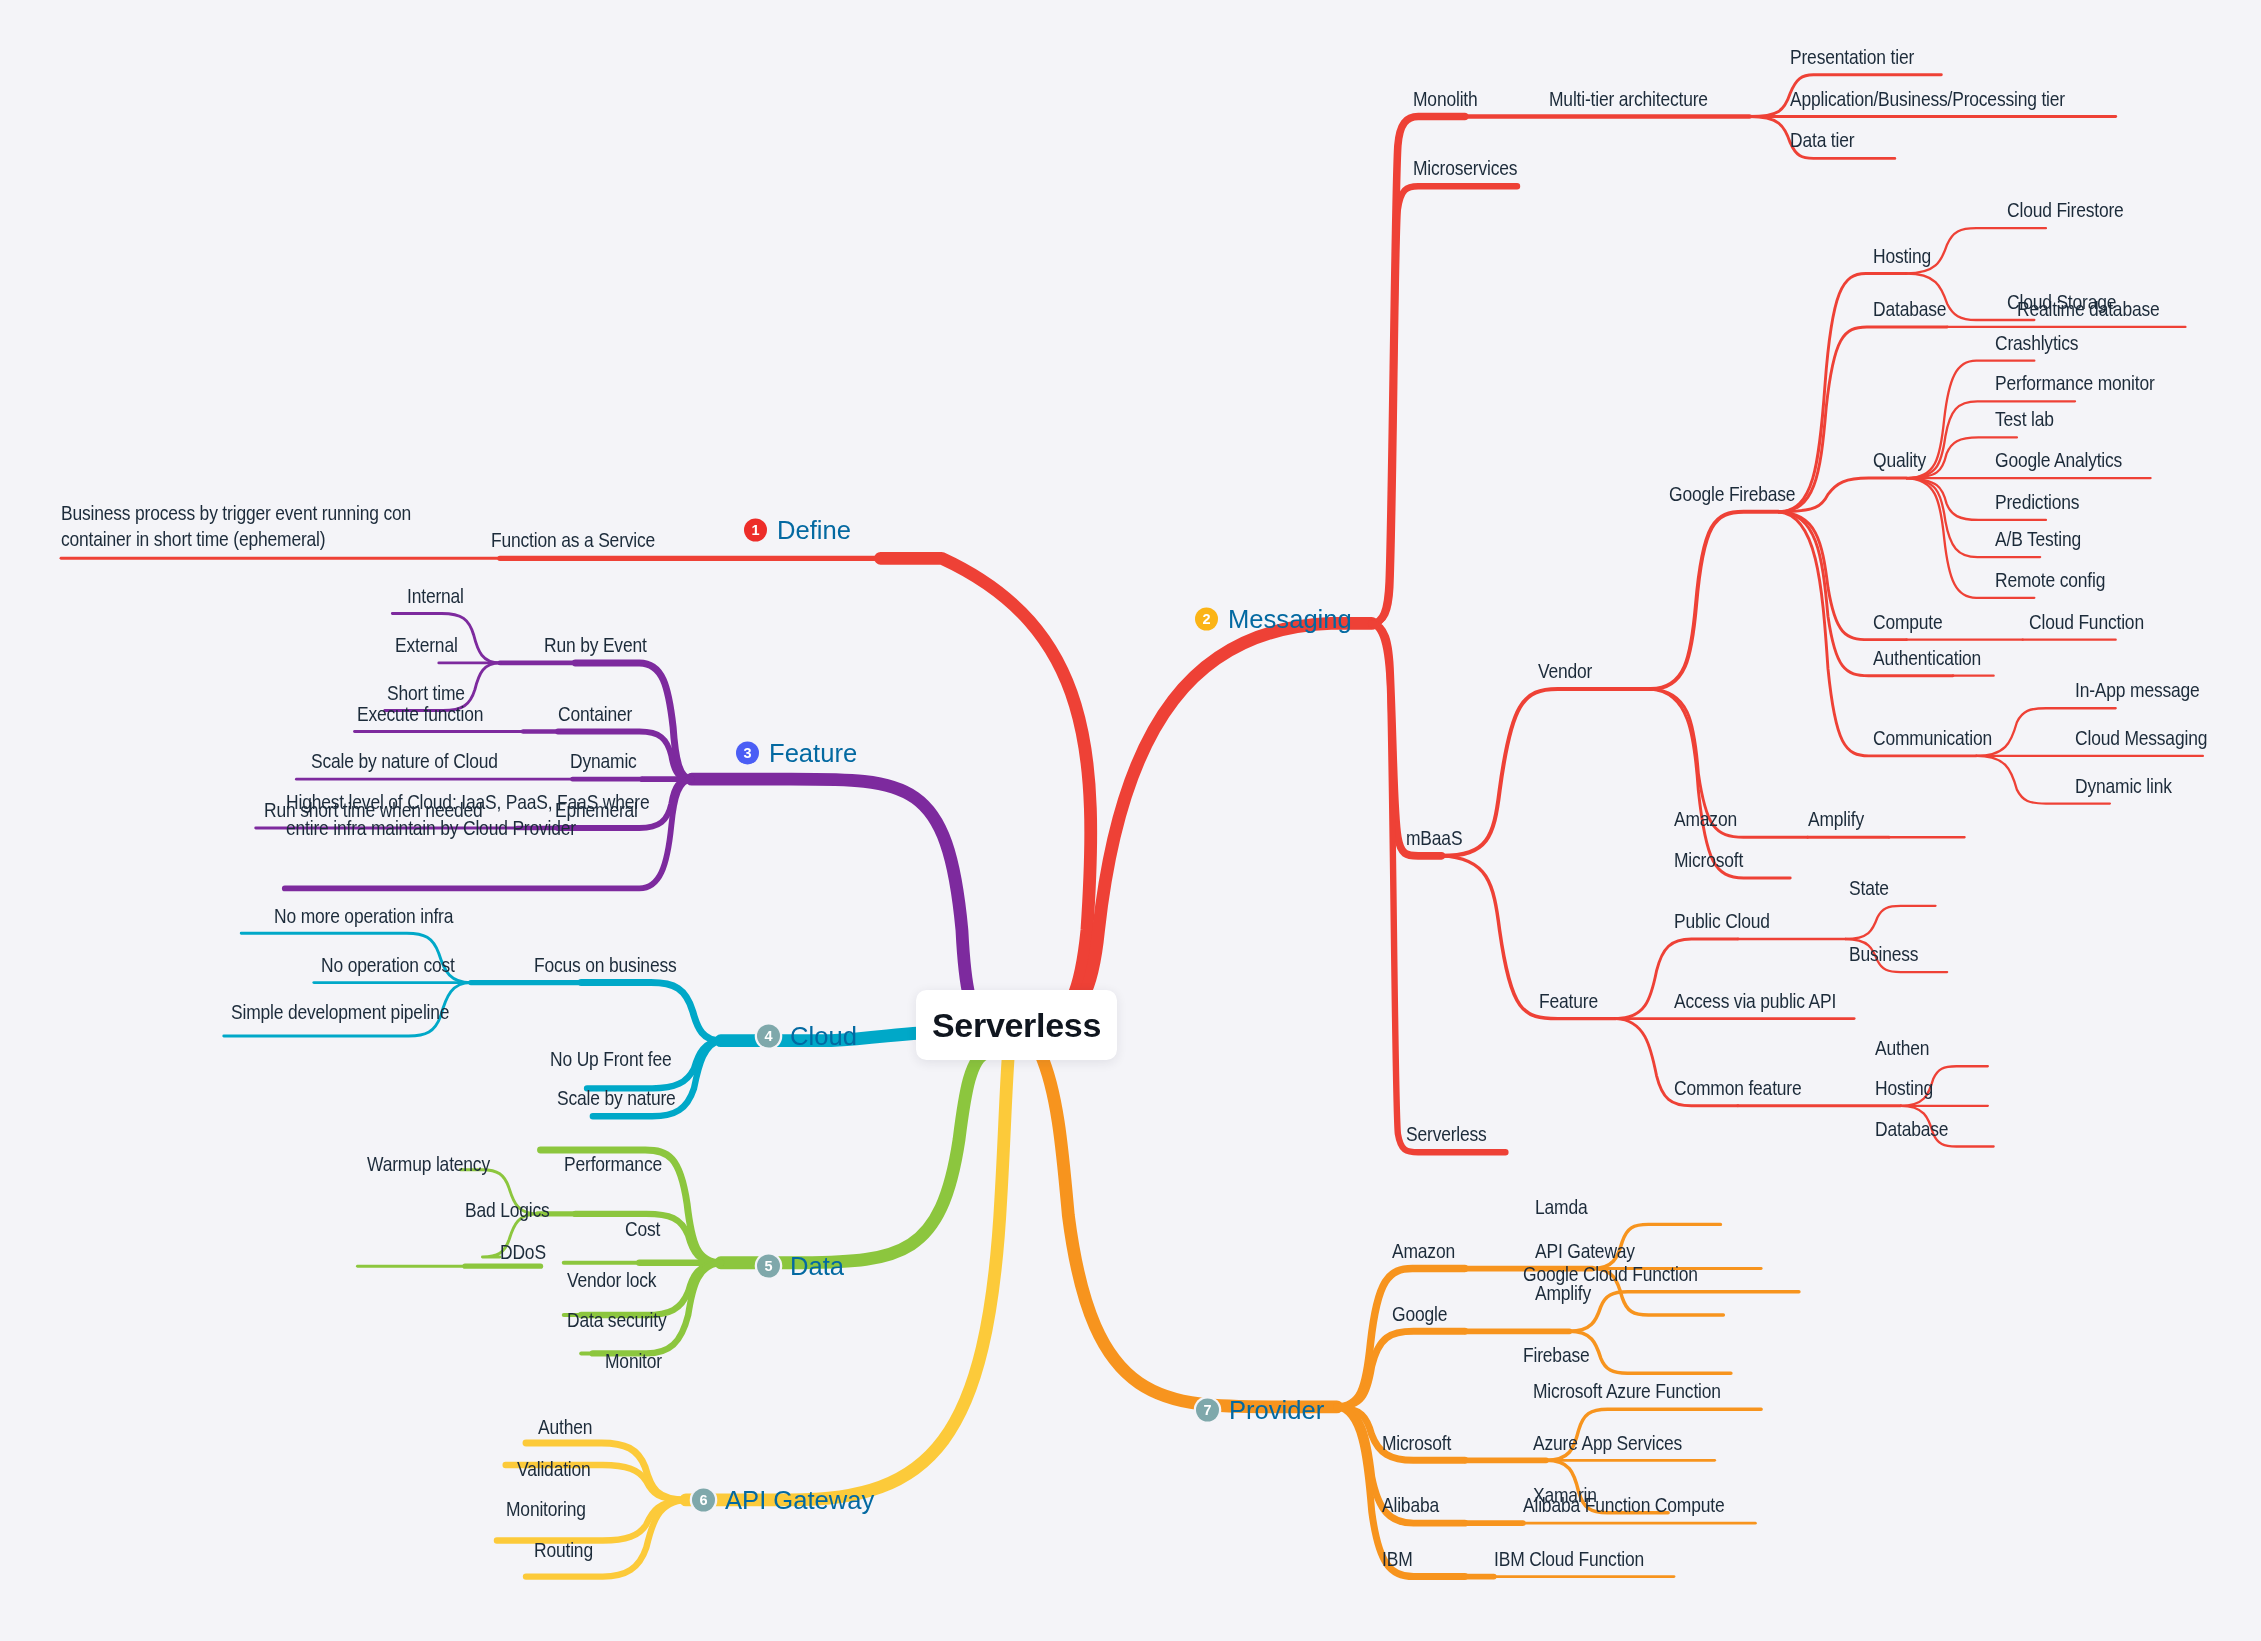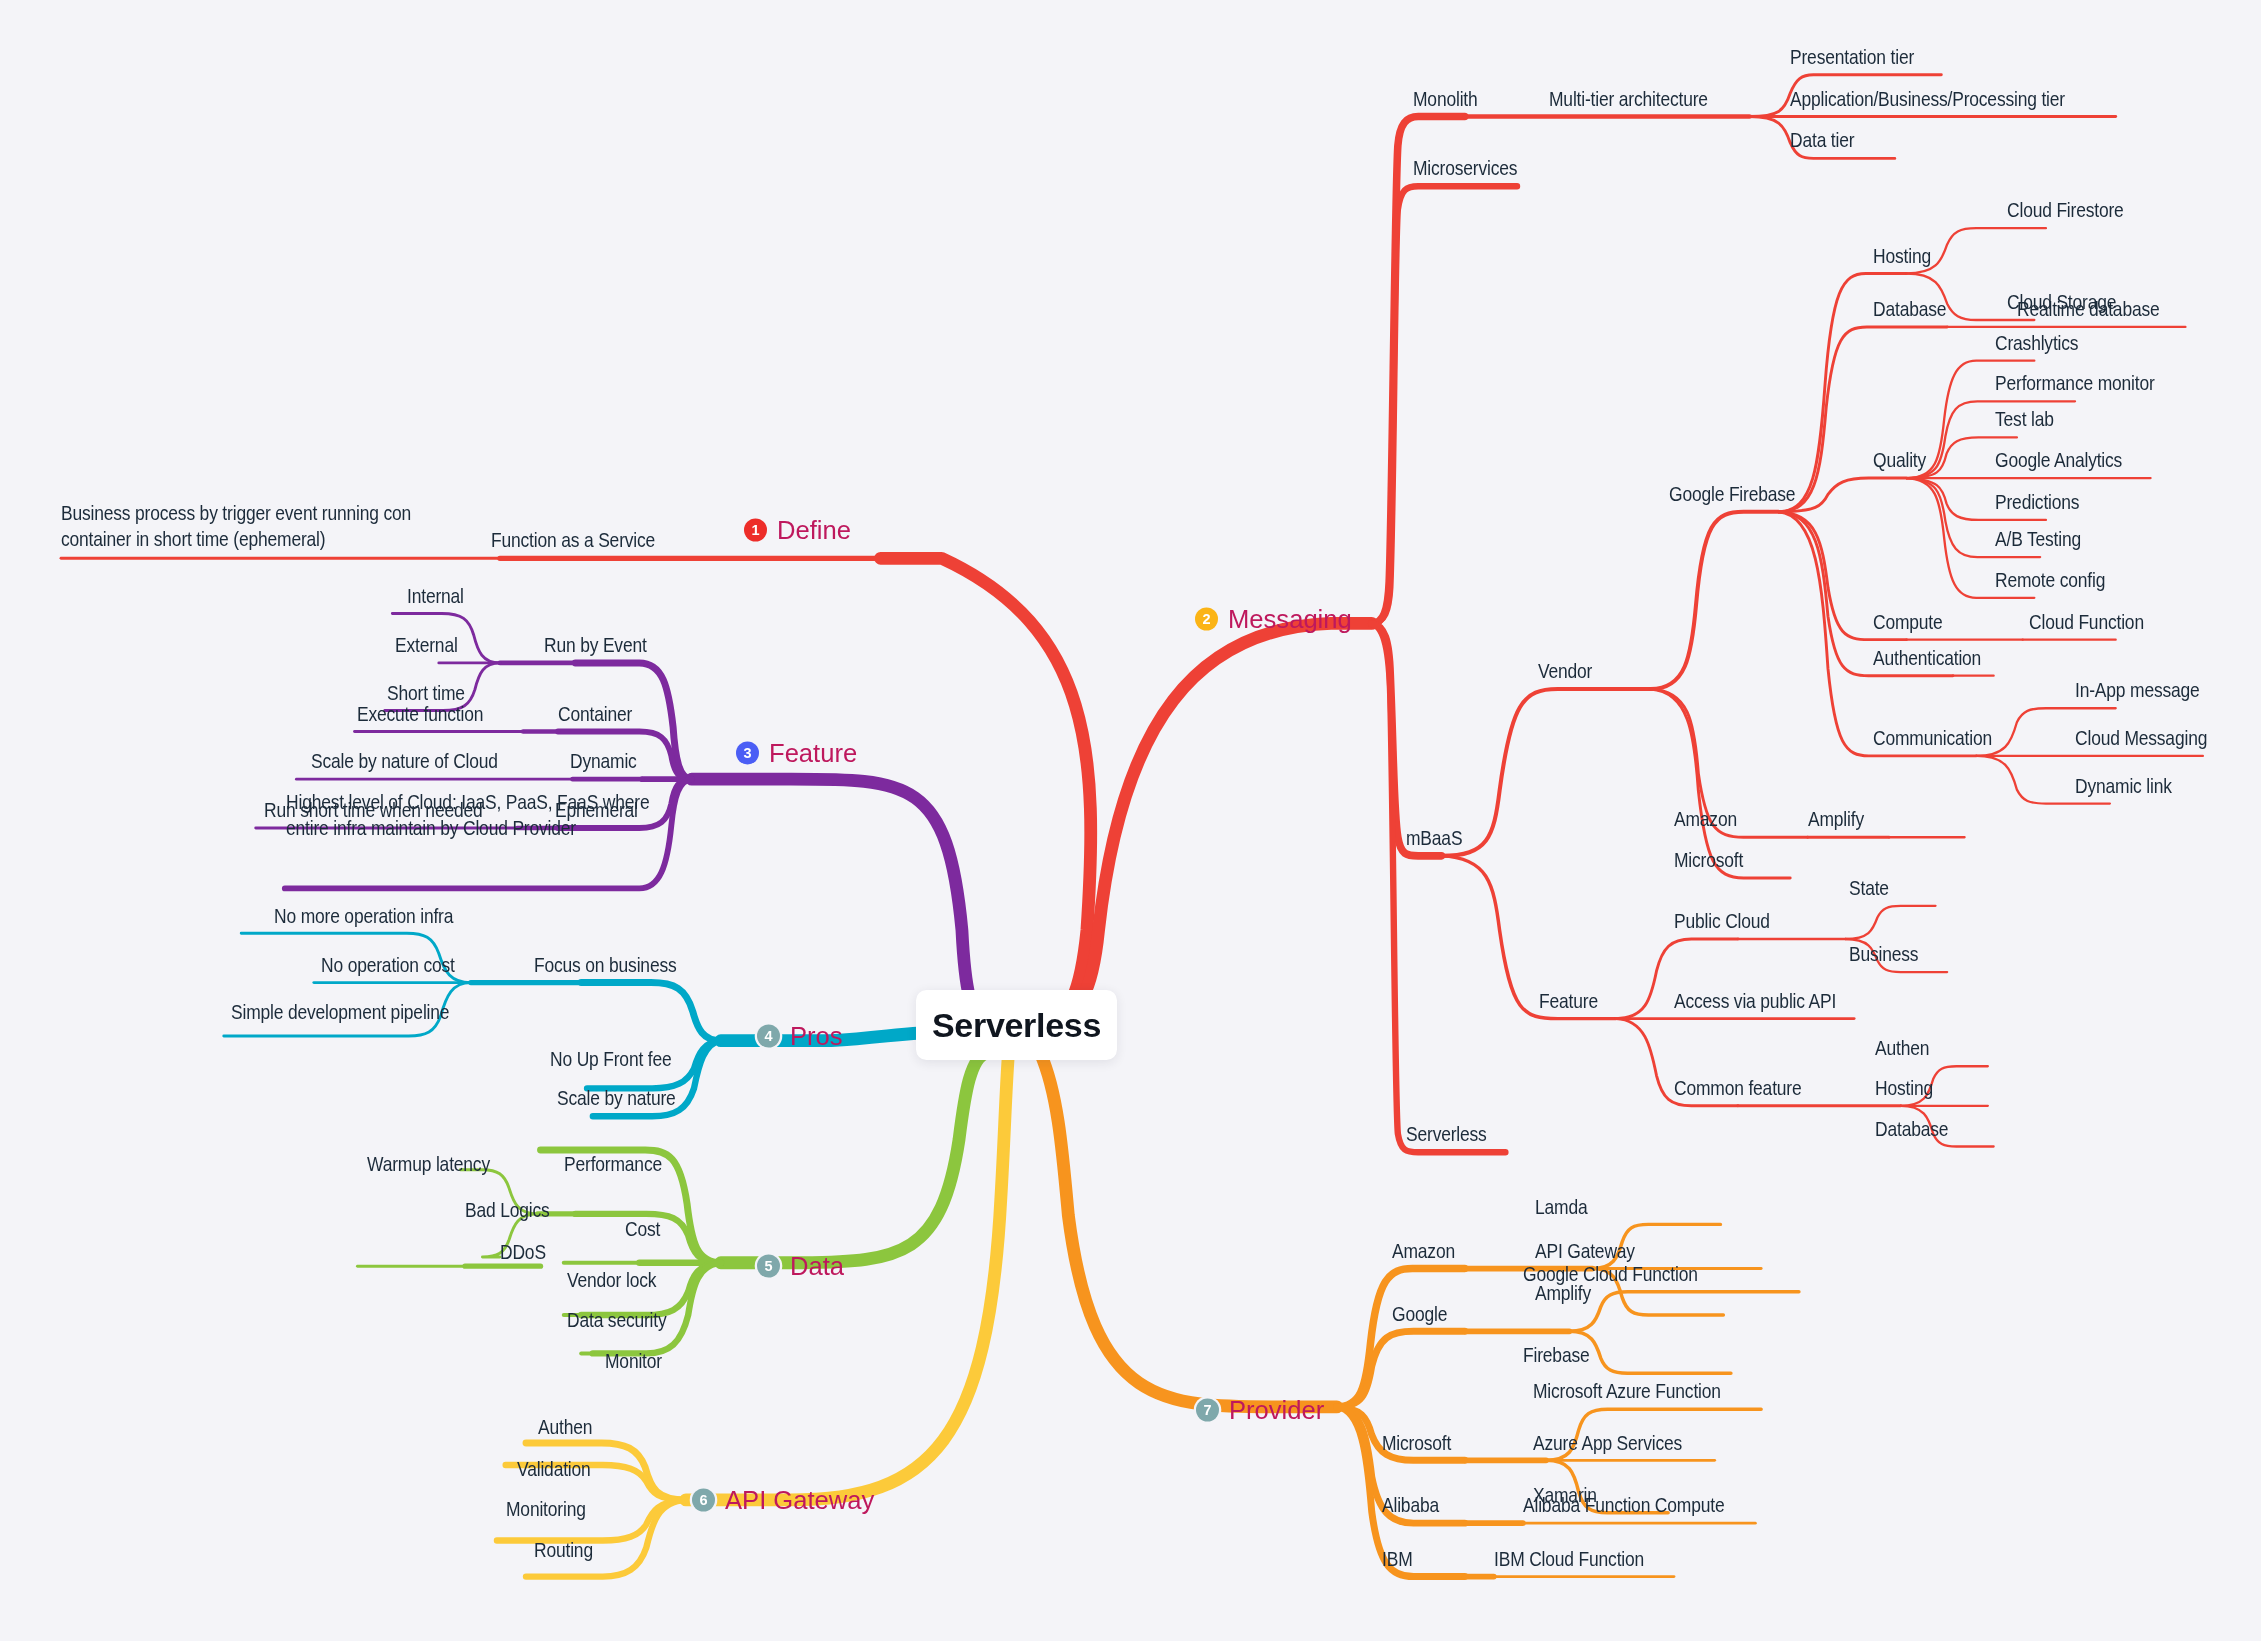--- a/index.html
+++ b/index.html
@@ -30,21 +30,21 @@
 
   
   .main-label{
     position:absolute;
     display:flex;align-items:center;gap:10px;
     white-space:nowrap;
     transform:translateY(-50%);
   }
   .main-label .word{
     font-size:25.6px;
-    color:#be185d;
+    color:#0369a1;
     font-family:"Liberation Sans", sans-serif;
     letter-spacing:0px;
     text-align:center;
   }
   .badge{
     width:23px;height:23px;border-radius:50%;
     display:flex;align-items:center;justify-content:center;
     color:#ffffff;font-size:14.5px;font-weight:bold;
     font-family:"Liberation Sans", sans-serif;
     box-shadow:0 0 0 2.3px #f4f4f8;
@@ -251,21 +251,21 @@
     <span class="word">Messaging</span>
   </div>
 
   <div class="main-label" style="left:736px;top:753px;">
     <span class="badge" style="background:#4b5ef5;">3</span>
     <span class="word">Feature</span>
   </div>
 
   <div class="main-label" style="left:757px;top:1036px;">
     <span class="badge" style="background:#7fa8ab;">4</span>
-    <span class="word">Pros</span>
+    <span class="word">Cloud</span>
   </div>
 
   <div class="main-label" style="left:757px;top:1266px;">
     <span class="badge" style="background:#7fa8ab;">5</span>
     <span class="word">Data</span>
   </div>
 
   <div class="main-label" style="left:692px;top:1500px;">
     <span class="badge" style="background:#7fa8ab;">6</span>
     <span class="word">API Gateway</span>

